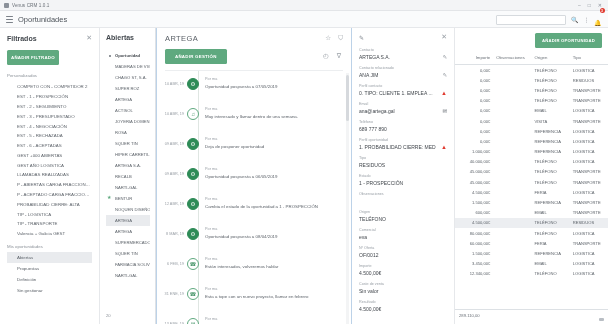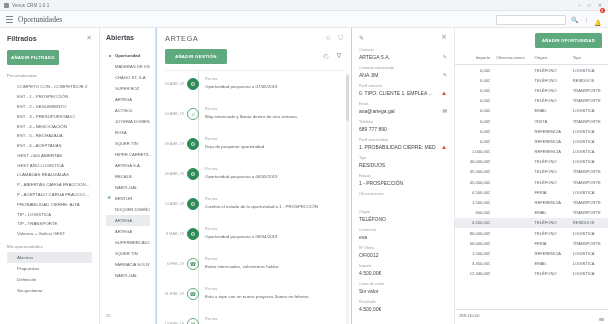--- a/index.html
+++ b/index.html
@@ -17,21 +17,21 @@
     display: flex; align-items: center; padding: 0 4px; gap: 3px;
   }
   .tb-logo { width: 5px; height: 5px; background: #8a9099; border-radius: 1px; }
   .tb-title { font-size: 4.6px; color: #6b7178; letter-spacing: .1px; white-space: nowrap; }
   .tb-spacer { flex: 1; }
   .tb-btn { font-size: 5px; color: #8a9099; padding: 0 2px; }
 
   
   .apphead {
     height: 17px; background: #fafbfc; border-bottom: 1px solid #e6e8eb;
-    display: flex; align-items: center; padding: 0 6px; font-family: Liberation Serif, serif;
+    display: flex; align-items: center; padding: 0 6px;
   }
   .hamburger { width: 7px; height: 7px; display: flex; flex-direction: column;
     justify-content: space-between; margin-right: 5px; }
   .hamburger i { display: block; height: 1px; background: #7b8189; border-radius: 1px; }
   .apphead-title { font-size: 7.5px; color: #4f555c; font-weight: 400; }
 
   
   .body { display: flex; height: 296px; }
 
   

